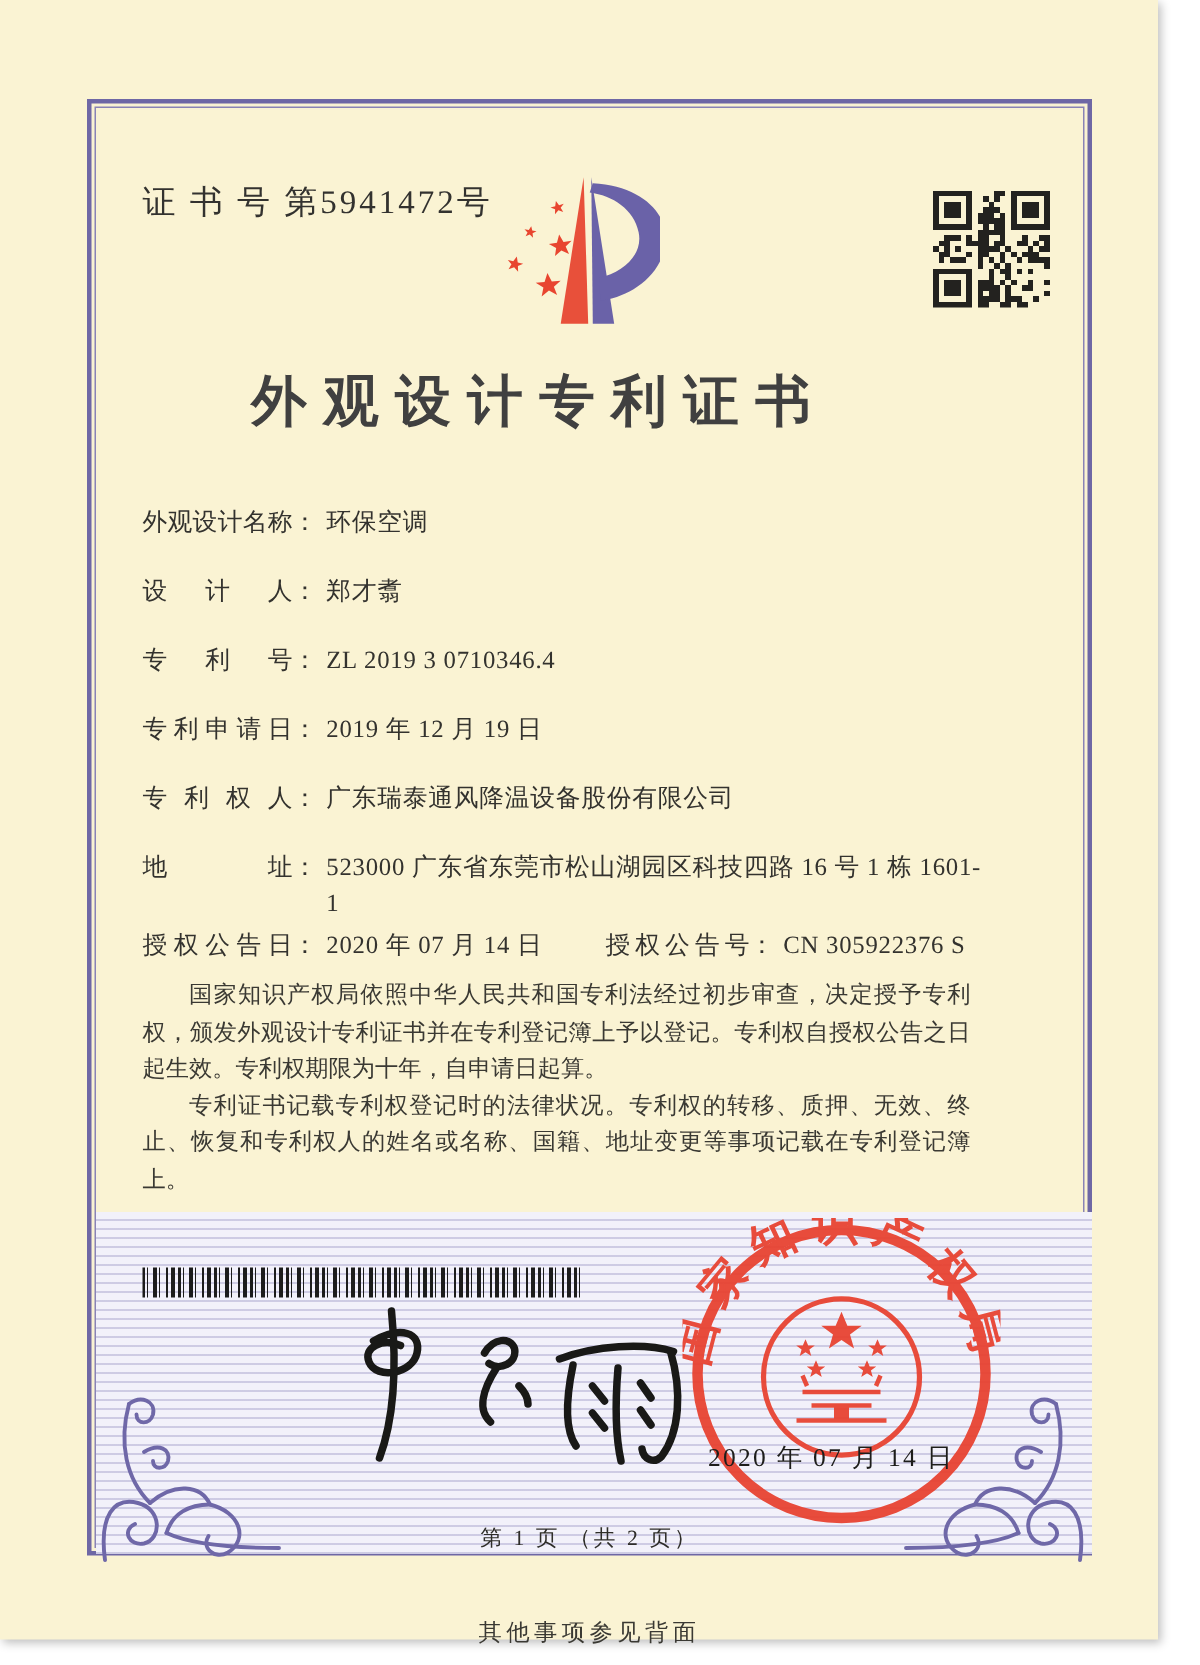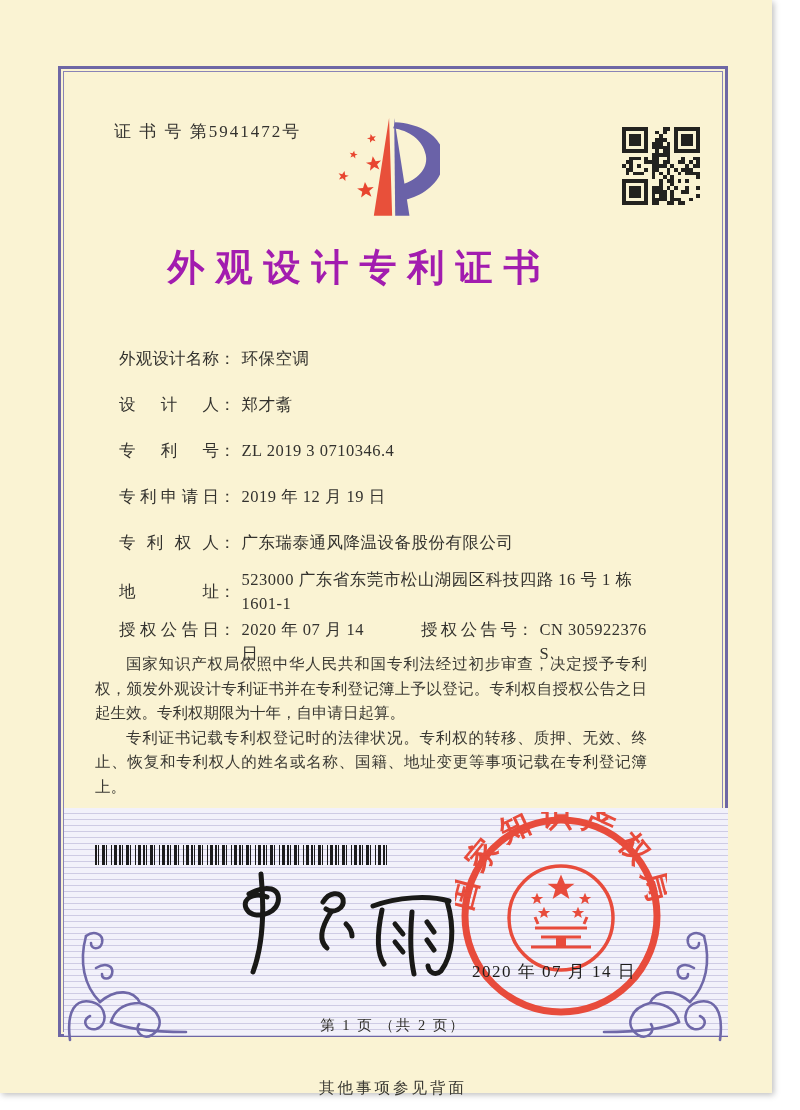--- a/index.html
+++ b/index.html
@@ -9,29 +9,29 @@
   }
   .paper{
     position:absolute;left:0;top:0;width:772px;height:1093px;
     background:#faf3d3;box-shadow:2px 2px 6px rgba(0,0,0,.25);
   }
   .frame{
     position:absolute;left:58px;top:66px;width:670px;height:971px;
     border:3px solid #6e67a5;padding:2px;box-sizing:border-box;
   }
   .frame-inner{width:100%;height:100%;border:1px solid #8983b6;box-sizing:border-box;}
-  .cert-number{position:absolute;left:95px;top:120px;font-size:17px;letter-spacing:2px;color:#33322f;margin-left:19px;}
+  .cert-number{position:absolute;left:95px;top:120px;font-size:22px;letter-spacing:2px;color:#33322f;}
   .logo{position:absolute;left:328px;top:112px;width:112px;height:112px;}
   .qr{position:absolute;left:622px;top:127px;width:78px;height:78px;}
   .title{
     position:absolute;left:58px;top:243px;width:603px;text-align:center;
-    font-size:37px;font-weight:bold;letter-spacing:11px;color:#a21caf;
+    font-size:37px;font-weight:bold;letter-spacing:11px;color:#404040;
   }
   .fields{position:absolute;left:95px;top:336px;width:560px;font-size:16.5px;color:#33322e;}
-  .row{display:flex;align-items:center;min-height:46px;line-height:24px;margin-left:24px;}
+  .row{display:flex;align-items:flex-start;min-height:46px;line-height:24px;}
   .lbl{display:inline-block;width:100px;text-align:justify;text-align-last:justify;flex:none;}
   .colon{flex:none;}
   .val{margin-left:6px;letter-spacing:.5px;}
   .row-grant .pair{display:flex;}
   .row-grant .pair.right{margin-left:42px;}
   .row-grant .pair.right .lbl{width:96px;}
   .addr-l2{display:block;}
   .body-text{
     position:absolute;left:95px;top:652px;width:552px;font-size:15.5px;line-height:24.5px;
     text-align:justify;color:#3a3933;

